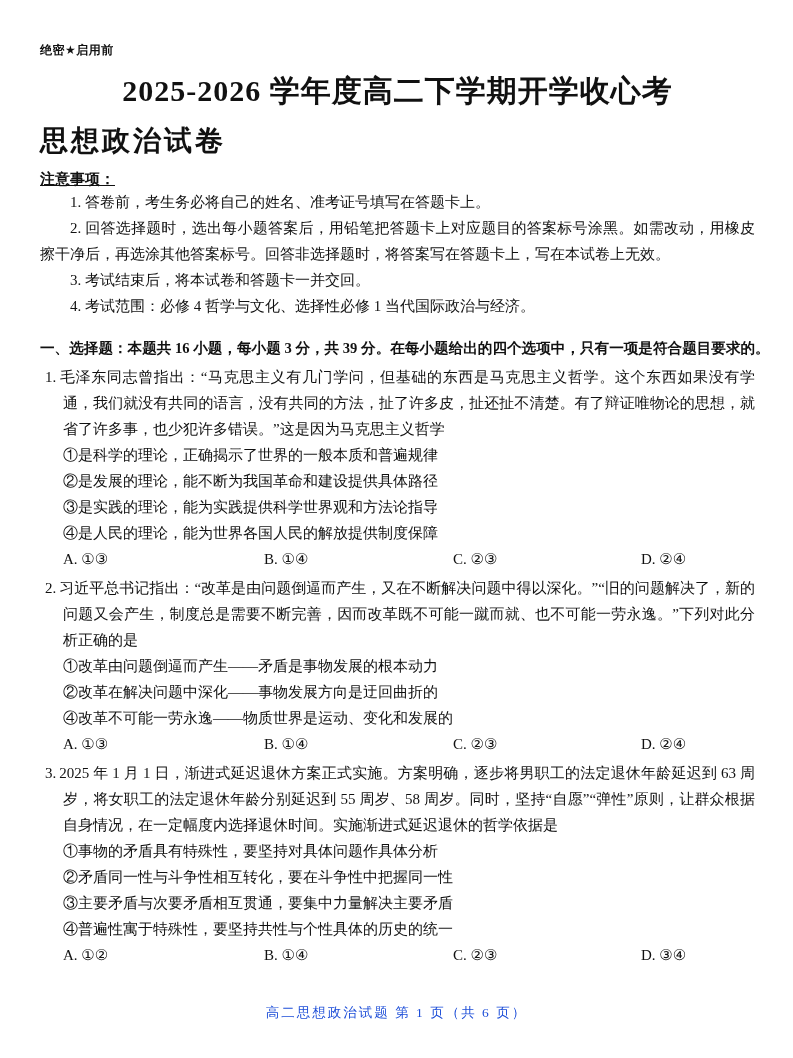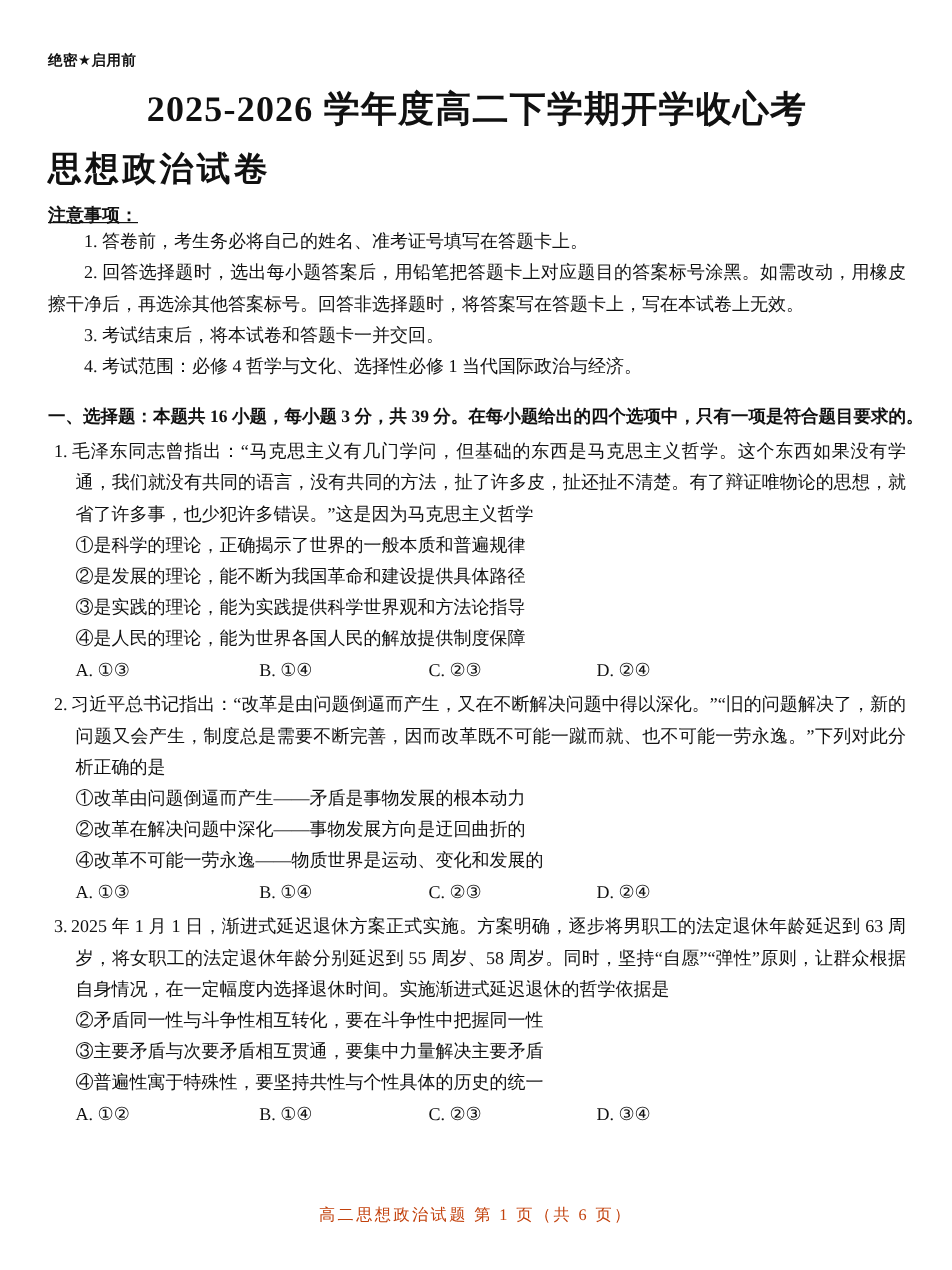--- a/index.html
+++ b/index.html
@@ -66,33 +66,34 @@
   }
   .q-stem {
     text-indent: -18px;
     text-align: justify;
   }
   .q-num { margin-right: 3px; }
   .q-item { text-align: justify; }
   .q-choices {
     display: flex;
     align-items: baseline;
+    gap: 48px;
   }
   .q-choices span:nth-child(1) { width: 153px; }
   .q-choices span:nth-child(2) { width: 141px; }
   .q-choices span:nth-child(3) { width: 140px; }
   .footer {
     position: absolute;
     left: 0;
     bottom: 36px;
     width: 100%;
     text-align: center;
     font-size: 13.5px;
     letter-spacing: 2px;
-    color: #c2410c;
+    color: #1d4ed8;
   }
 </style>
 </head>
 <body>
 
 <div class="page">
 
   <div class="secrecy">绝密★启用前</div>
 
   <div class="title-line1">2025-2026 学年度高二下学期开学收心考</div>
@@ -128,20 +129,21 @@
     <div class="q-choices">
       <span>A. ①③</span>
       <span>B. ①④</span>
       <span>C. ②③</span>
       <span>D. ②④</span>
     </div>
   </div>
 
   <div class="question">
     <div class="q-stem"><span class="q-num">3.</span><span>2025 年 1 月 1 日，渐进式延迟退休方案正式实施。方案明确，逐步将男职工的法定退休年龄延迟到 63 周岁，将女职工的法定退休年龄分别延迟到 55 周岁、58 周岁。同时，坚持“自愿”“弹性”原则，让群众根据自身情况，在一定幅度内选择退休时间。实施渐进式延迟退休的哲学依据是</span></div>
+    <div class="q-item">①事物的矛盾具有特殊性，要坚持对具体问题作具体分析</div>
     <div class="q-item">②矛盾同一性与斗争性相互转化，要在斗争性中把握同一性</div>
     <div class="q-item">③主要矛盾与次要矛盾相互贯通，要集中力量解决主要矛盾</div>
     <div class="q-item">④普遍性寓于特殊性，要坚持共性与个性具体的历史的统一</div>
     <div class="q-choices">
       <span>A. ①②</span>
       <span>B. ①④</span>
       <span>C. ②③</span>
       <span>D. ③④</span>
     </div>
   </div>

